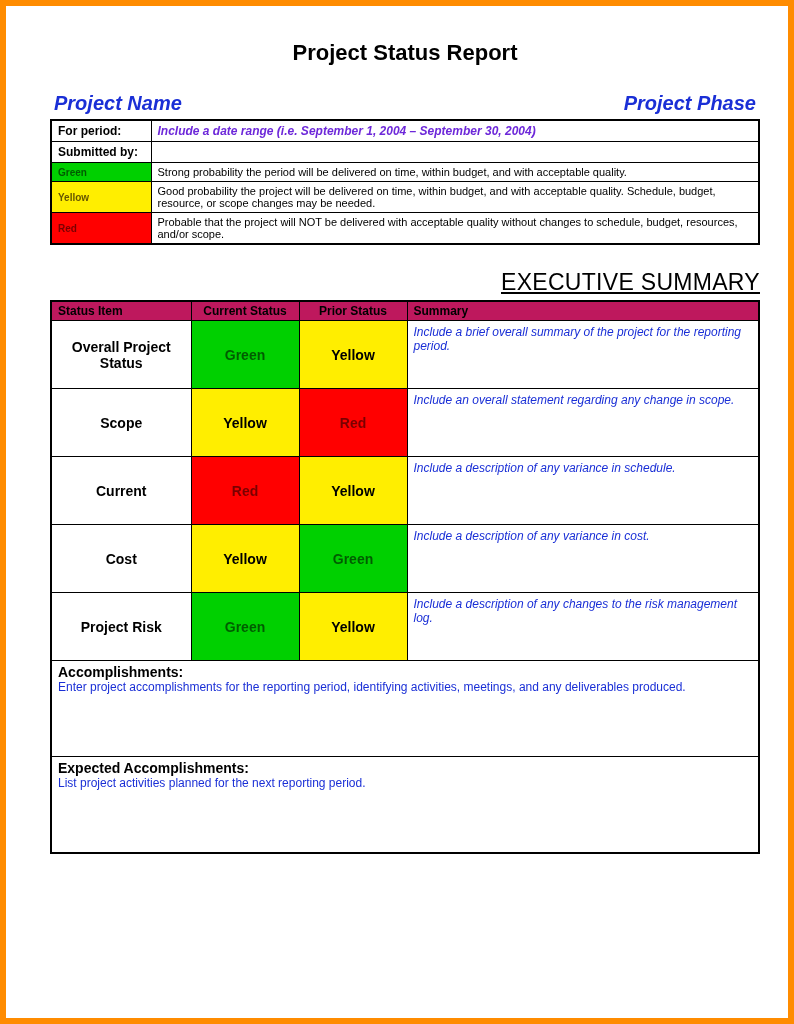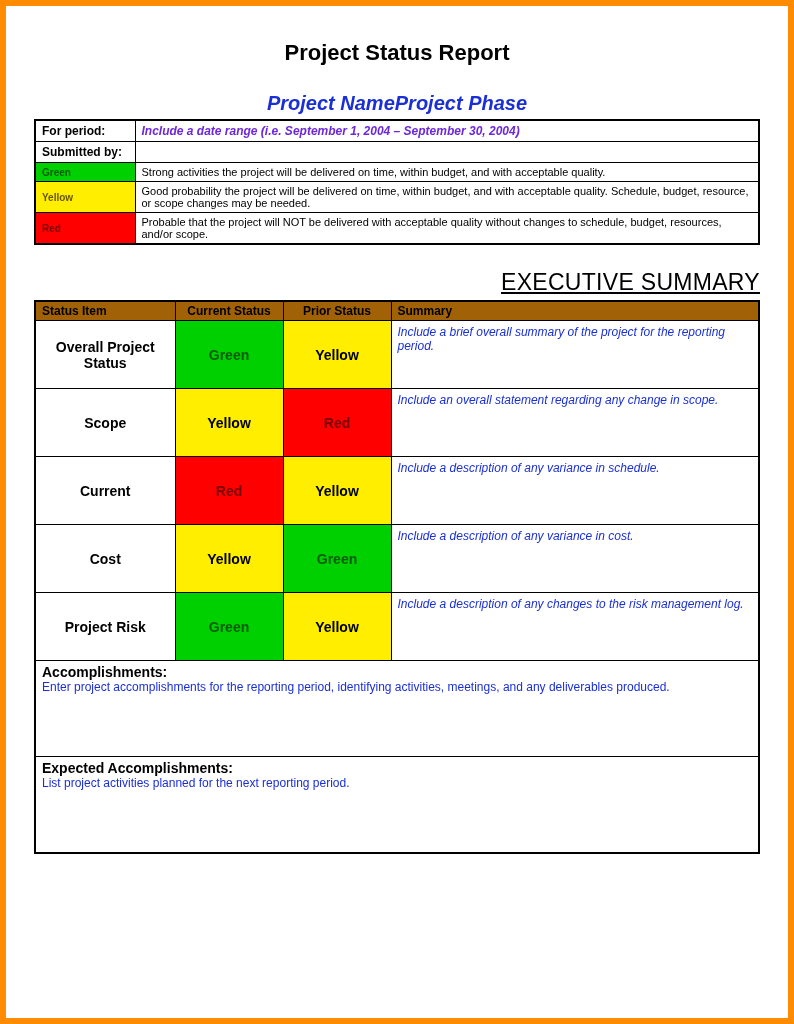--- a/index.html
+++ b/index.html
@@ -8,31 +8,31 @@
     height: 1024px;
     background: #fff;
     font-family: Arial, Helvetica, sans-serif;
     font-size: 12px;
     color: #000;
   }
   .outer {
     width: 794px;
     height: 1024px;
     border: 6px solid #ff8c00;
-    padding: 34px 28px 28px 28px;
+    padding: 34px 28px 28px 44px;
   }
   .page-title {
     text-align: center;
     font-size: 22px;
     font-weight: bold;
     margin-bottom: 26px;
   }
   .header-row {
     display: flex;
-    justify-content: center;
+    justify-content: space-between;
     font-size: 20px;
     font-weight: bold;
     font-style: italic;
     color: #1a2fd6;
     margin-bottom: 4px;
     padding: 0 4px;
   }
 
   table.meta {
     width: 100%;
@@ -79,21 +79,21 @@
     width: 100%;
     border-collapse: collapse;
     border: 2px solid #000;
   }
   table.exec th {
     border: 1px solid #000;
     font-size: 12px;
     font-weight: bold;
     text-align: left;
     padding: 2px 6px;
-    background: #a16207;
+    background: #be185d;
   }
   table.exec th.center { text-align: center; }
   table.exec td {
     border: 1px solid #000;
     padding: 4px 6px;
     font-size: 11.5px;
     vertical-align: top;
   }
   table.exec td.item {
     text-align: center;
@@ -151,21 +151,21 @@
         <tr>
       <td class="label">For period:</td>
       <td class="merge" colspan="2">Include a date range (i.e. September 1, 2004 – September 30, 2004)</td>
     </tr>
     <tr>
       <td class="label">Submitted by:</td>
       <td colspan="2"></td>
     </tr>
     <tr>
       <td class="g"><span class="chip">Green</span></td>
-      <td colspan="2">Strong activities the project will be delivered on time, within budget, and with acceptable quality.</td>
+      <td colspan="2">Strong probability the period will be delivered on time, within budget, and with acceptable quality.</td>
     </tr>
     <tr>
       <td class="y"><span class="chip">Yellow</span></td>
       <td colspan="2">Good probability the project will be delivered on time, within budget, and with acceptable quality. Schedule, budget, resource, or scope changes may be needed.</td>
     </tr>
     <tr>
       <td class="r"><span class="chip">Red</span></td>
       <td colspan="2">Probable that the project will NOT be delivered with acceptable quality without changes to schedule, budget, resources, and/or scope.</td>
     </tr>
   </tbody>

